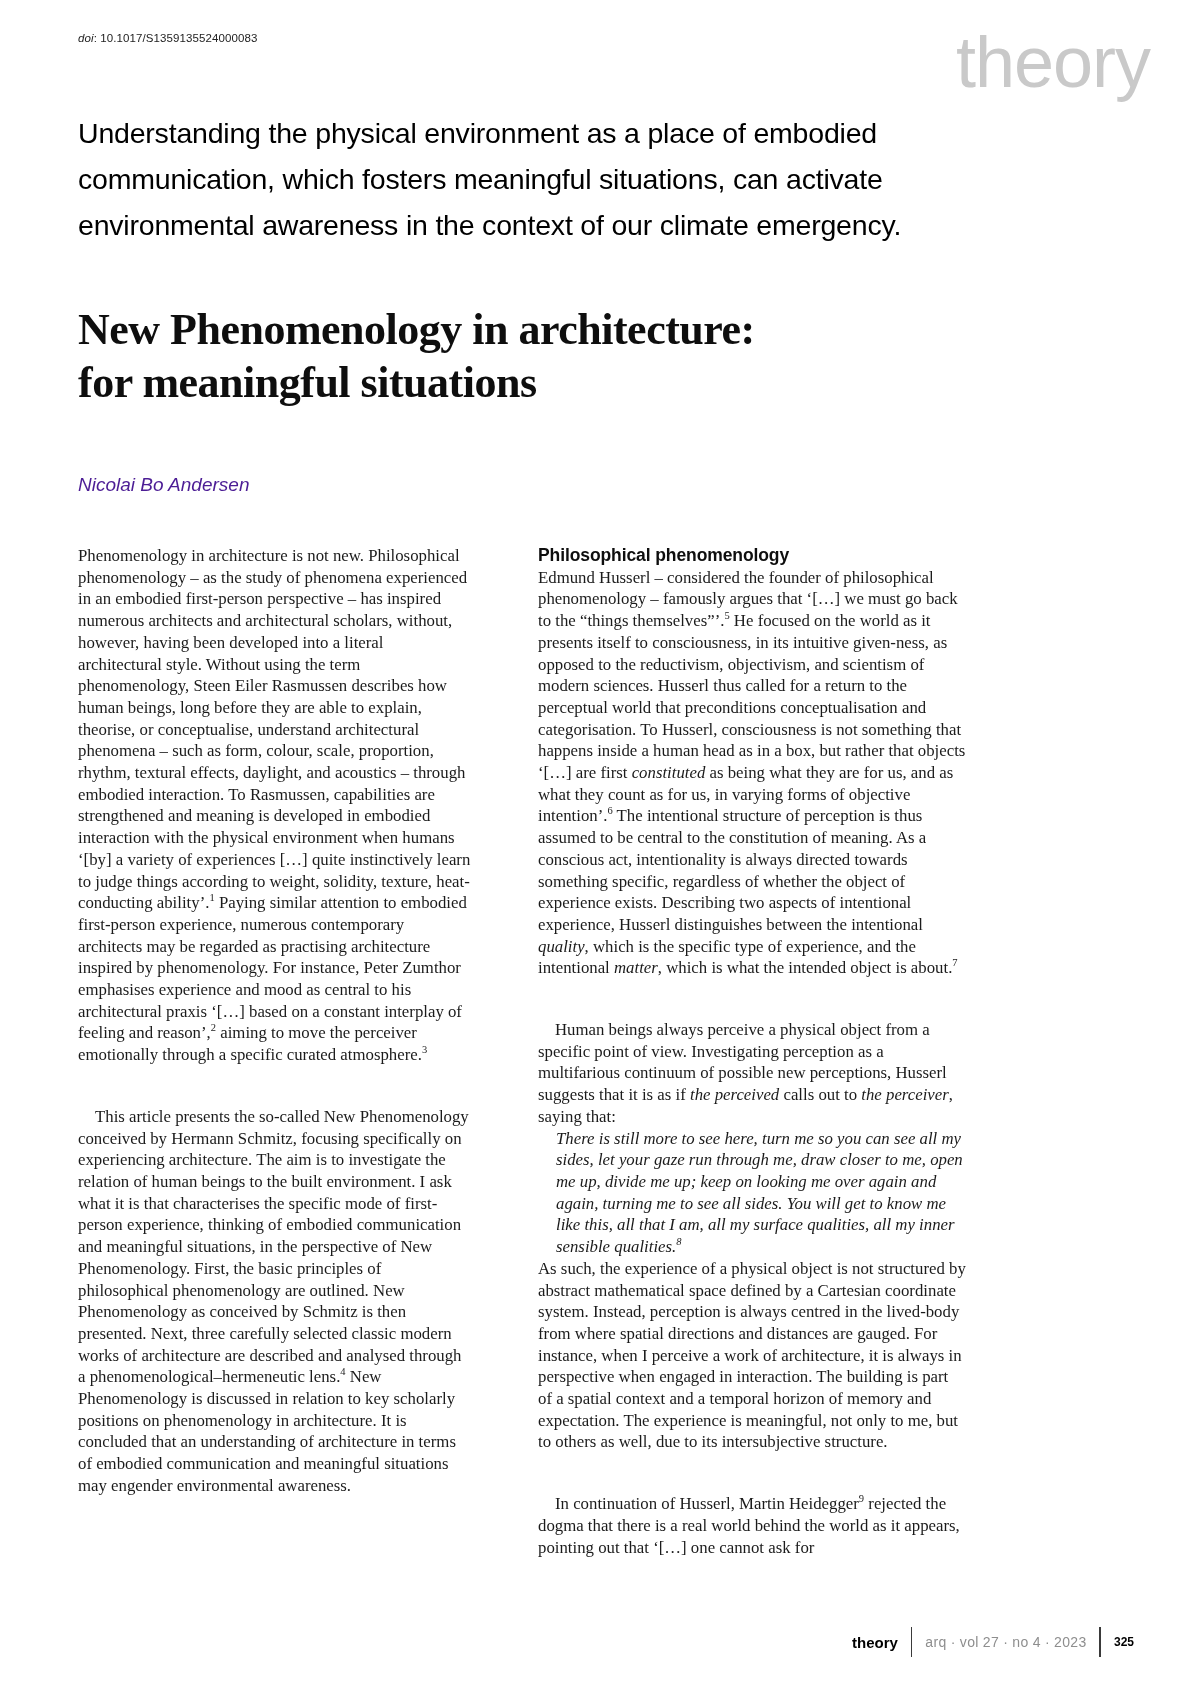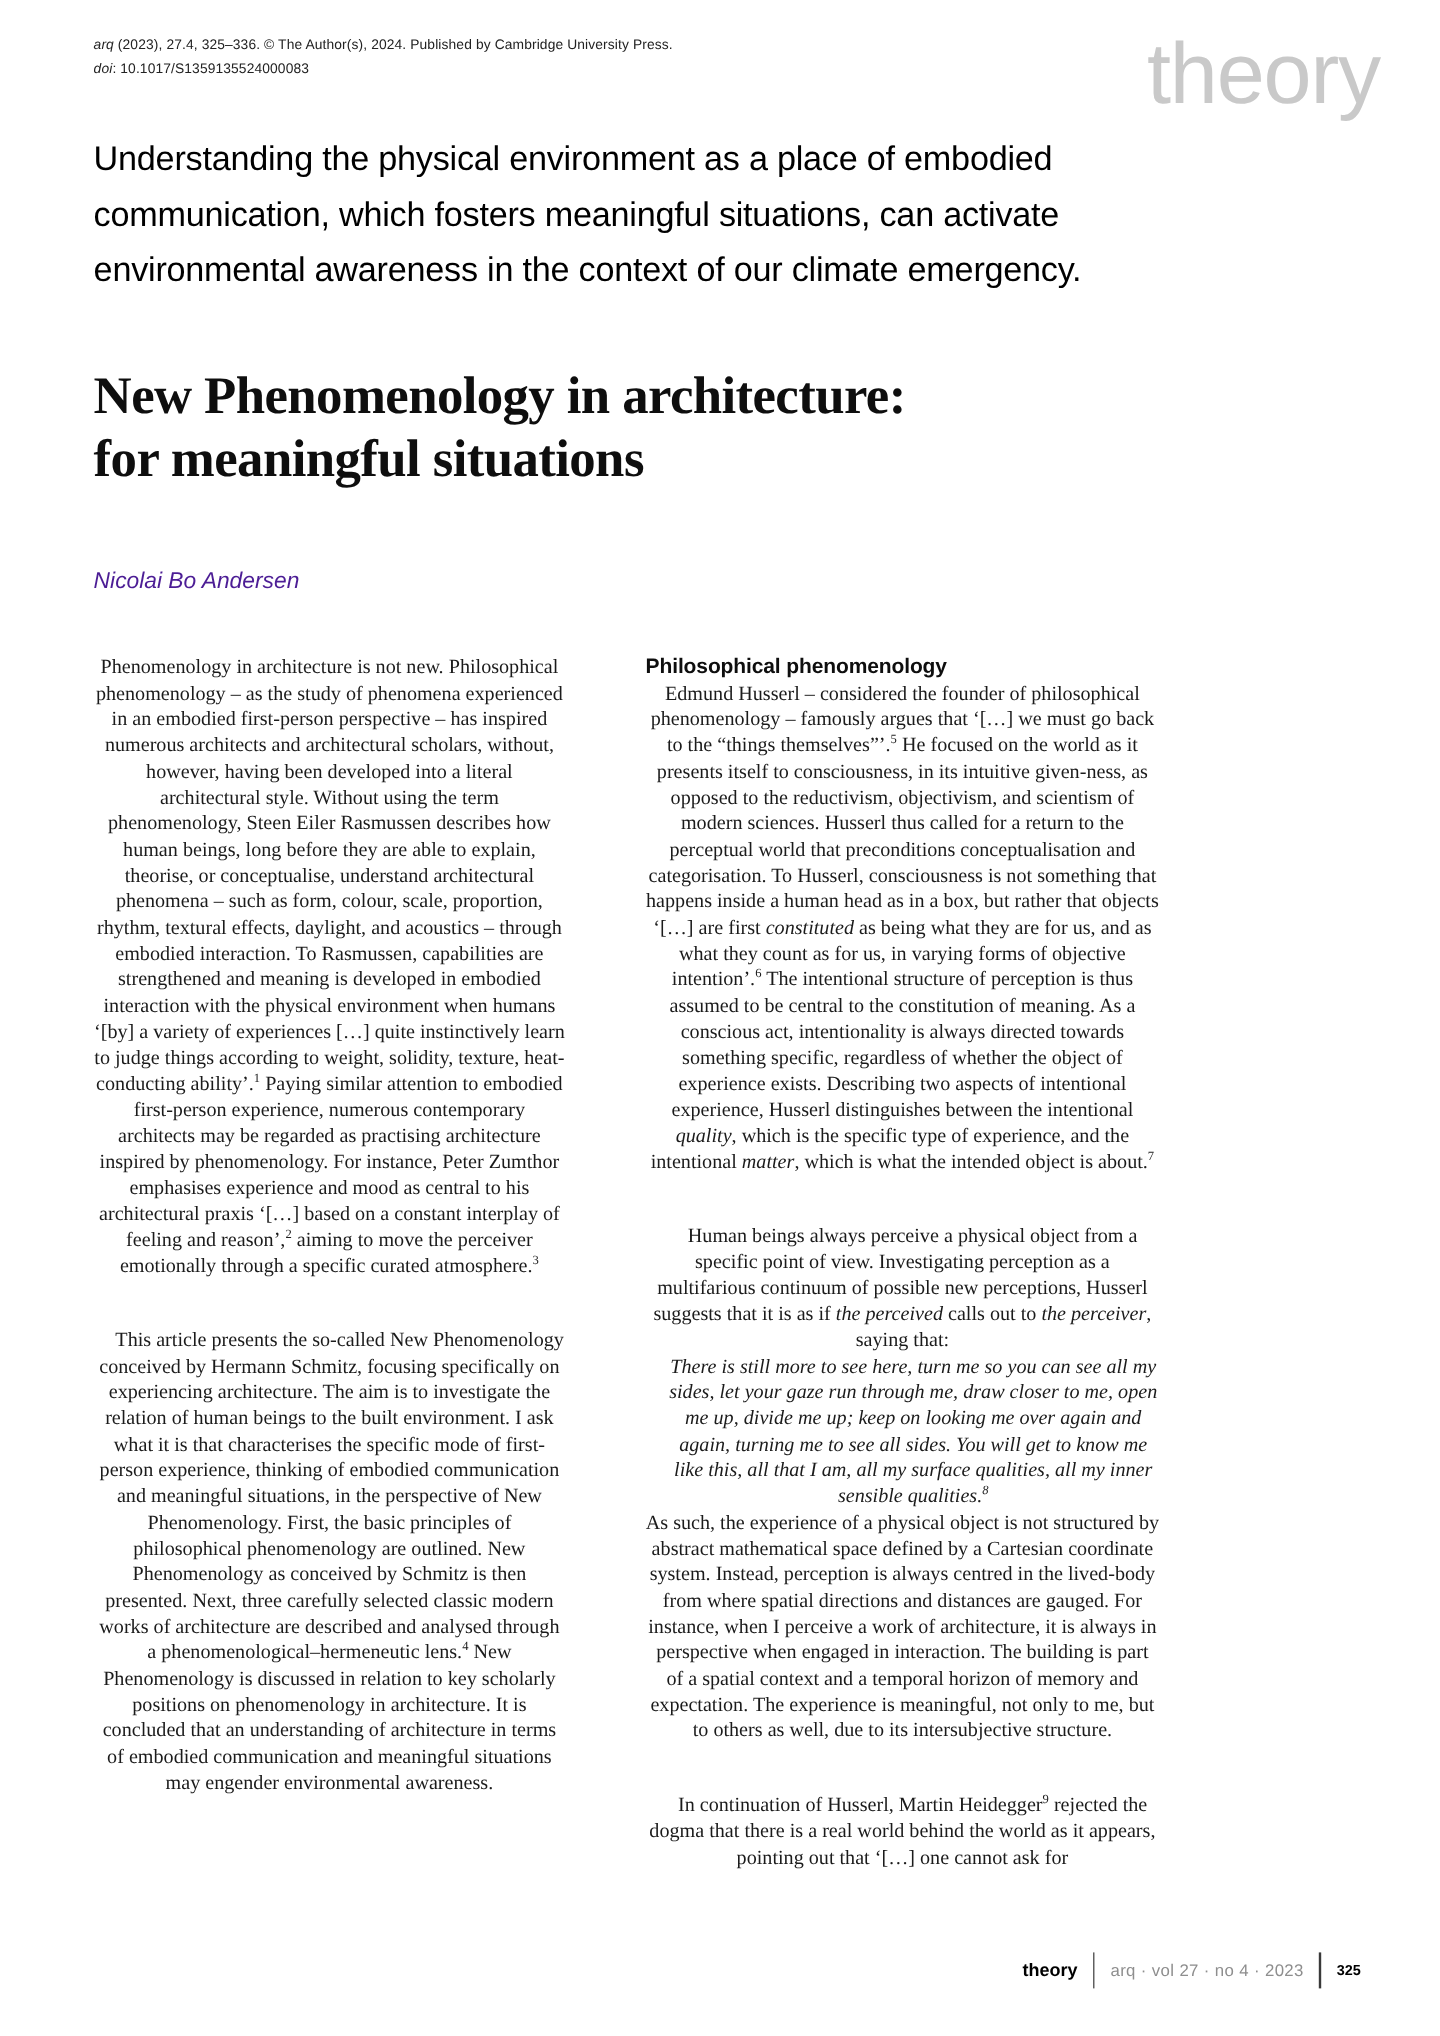--- a/index.html
+++ b/index.html
@@ -79,21 +79,21 @@
     width: 888px;
     display: grid;
     grid-template-columns: 393px 428px;
     column-gap: 67px;
     align-items: start;
   }
   .col p {
     margin: 0;
     font-size: 16.8px;
     line-height: 21.7px;
-    text-align: center;
+    text-align: left;
   }
   .col p.indent { text-indent: 17px; margin-top: 40px; }
   .col h3.heading {
     margin: 0;
     font-family: "Liberation Sans", sans-serif;
     font-weight: 700;
     font-size: 17.5px;
     line-height: 21.7px;
     color: #0e0e0e;
     letter-spacing: -0.1px;
@@ -138,21 +138,20 @@
     font-size: 12px;
     color: #000000;
   }
 </style>
 </head>
 <body>
 
 <div class="page">
 
   <div class="imprint">
-    <div><em>arq</em><span>  (2023), 27.4, 325–336. © The Author(s), 2024. Published by Cambridge University Press.</span></div>
     <div><em>doi</em><span>: 10.1017/S1359135524000083</span></div>
   </div>
 
   <div class="wordmark">theory</div>
 
   <div class="standfirst">Understanding the physical environment as a place of embodied communication, which fosters meaningful situations, can activate environmental awareness in the context of our climate emergency.</div>
 
   <h1 class="title">
       <div>New Phenomenology in architecture:</div>
       <div>for meaningful situations</div>

